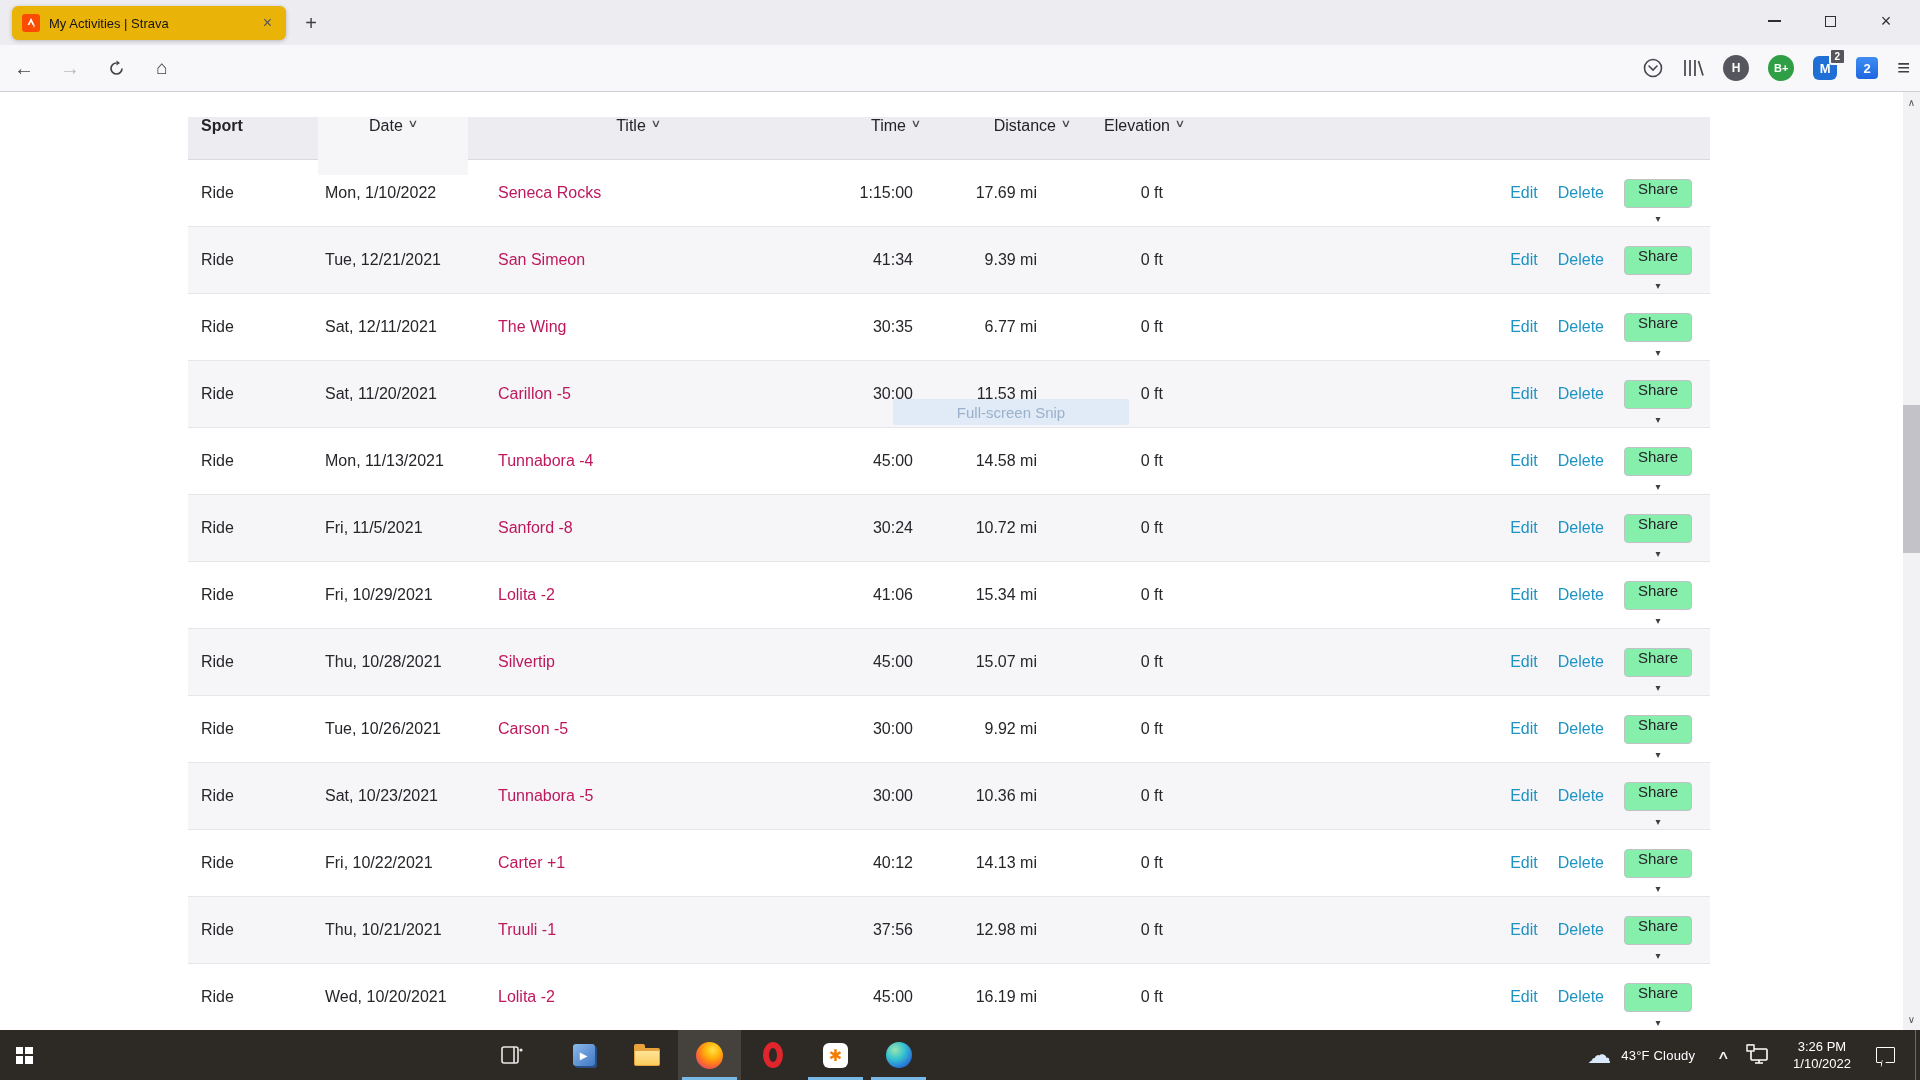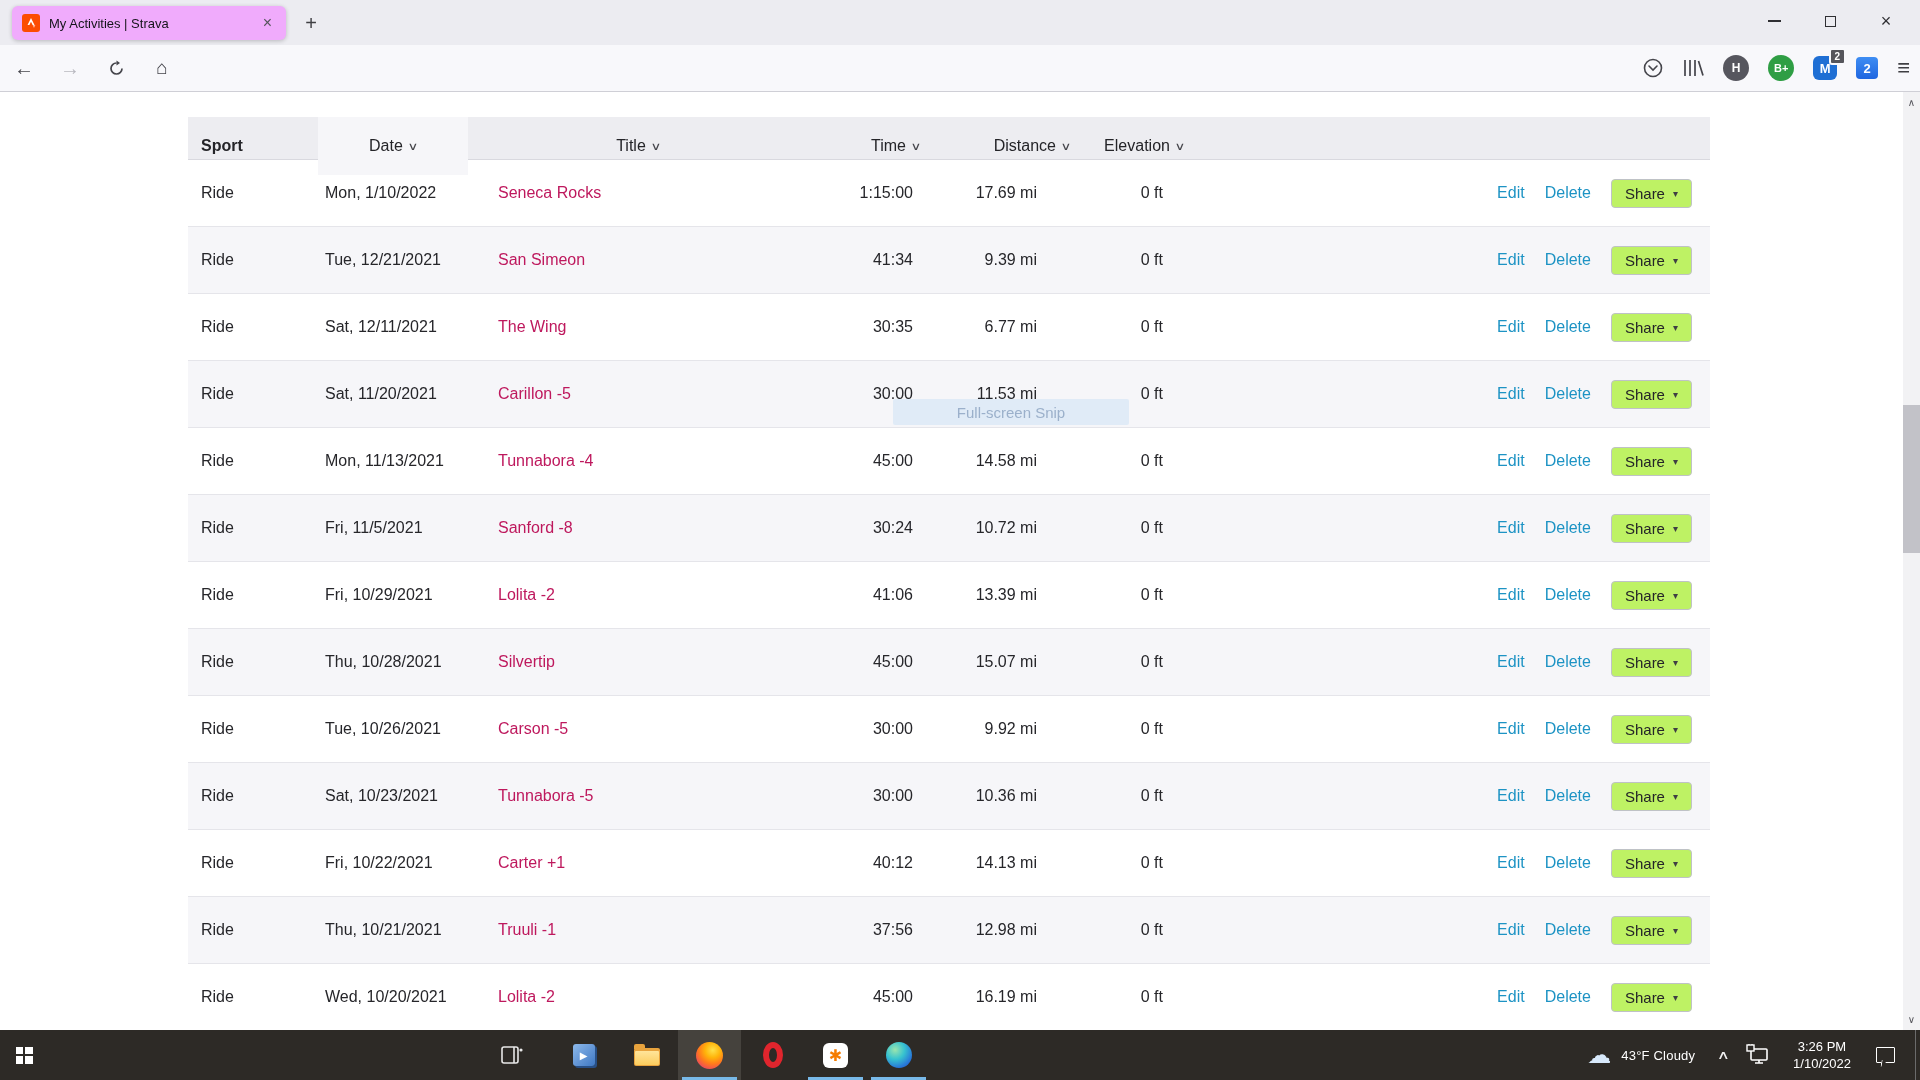--- a/index.html
+++ b/index.html
@@ -1,21 +1,21 @@
 <!DOCTYPE html>
 <html><head>
 <meta charset="utf-8">
 <style>
   * { box-sizing: border-box; margin: 0; padding: 0; }
   html,body { width:1920px; height:1080px; overflow:hidden; font-family:"Liberation Sans",sans-serif; background:#fff; }
   .screen { position:relative; width:1920px; height:1080px; }
 
   
   .titlebar { position:absolute; top:0; left:0; width:1920px; height:45px; background:#ececf1; }
-  .tab { position:absolute; left:12px; top:6px; width:274px; height:34px; background:#f0abfc; border-radius:6px;
+  .tab { position:absolute; left:12px; top:6px; width:274px; height:34px; background:#eab308; border-radius:6px;
          box-shadow:0 1px 4px rgba(0,0,0,.22); display:flex; align-items:center; gap:9px; padding:0 10px; }
   .favicon { width:18px; height:18px; min-width:18px; border-radius:3px; background:#fc4c02; display:flex; align-items:center; justify-content:center; }
   .favicon svg { display:block; }
   .tab-title { font-size:13px; color:#15141a; flex:1; white-space:nowrap; overflow:hidden; }
   .tab-close { color:#55555b; font-size:16px; line-height:1; padding:2px 4px; }
   .newtab { position:absolute; left:296px; top:9px; width:30px; height:28px; font-size:20px; color:#3f3f43;
             display:flex; align-items:center; justify-content:center; }
   .win-controls { position:absolute; right:6px; top:0; height:42px; display:flex; }
   .win-btn { width:56px; height:42px; display:flex; align-items:center; justify-content:center; color:#2f2f33; font-size:15px; }
   .win-min-bar { width:13px; height:2px; background:#2f2f33; }
@@ -43,21 +43,21 @@
   .badge { position:absolute; top:-8px; right:-9px; background:#55555b; color:#fff; font-size:10px; font-weight:bold;
            padding:1px 4px; border-radius:3px; border:2px solid #f8f8fb; line-height:1.1; }
   .ext-two { width:22px; height:22px; border-radius:4px; background:linear-gradient(#3e8df3,#1f66e0); color:#fff;
              font-weight:bold; font-size:13px; display:flex; align-items:center; justify-content:center; }
   .menu-btn { font-size:22px; color:#3f3f43; }
 
   
   .content { position:absolute; top:92px; left:0; width:1920px; height:938px; background:#fff; }
   .table { position:absolute; left:188px; top:25px; width:1522px; }
   .thead { display:flex; height:43px; background:#ededf1; border-bottom:1px solid #d9d9df; }
-  .th { display:flex; align-items:center; font-size:16px; color:#242428; height:58px; }
+  .th { display:flex; font-size:16px; color:#242428; height:58px; }
   .th.bold { font-weight:bold; }
   .th .caret { font-size:11px; color:#46464c; margin-left:6px; transform:scaleX(1.35); }
   .th.hl { background:#f6f6f9; }
   .c-sport { width:130px; padding-left:13px; }
   .c-date  { width:150px; padding-left:7px; }
   .c-title { width:340px; padding-left:30px; }
   .c-time  { width:145px; }
   .c-dist  { width:125px; }
   .c-elev  { width:112px; }
   .c-actions { flex:1; }
@@ -68,23 +68,23 @@
   .th.c-elev { justify-content:flex-end; padding-right:6px; }
   .tbody .tr { display:flex; align-items:center; height:67px; border-bottom:1px solid #e5e5ea; background:#fff; }
   .tbody .tr:nth-child(even) { background:#f6f6f9; }
   .td { font-size:16px; color:#26262a; }
   .td.c-time { text-align:right; padding-right:40px; }
   .td.c-dist { text-align:right; padding-right:41px; }
   .td.c-elev { text-align:right; padding-right:27px; }
   .title-link { color:#be185d; text-decoration:none; cursor:pointer;text-align:right; }
   .td.c-actions { display:flex; align-items:center; justify-content:flex-end; gap:20px; padding-right:18px; }
   .action-link { color:#1d93c4; font-size:16px; text-decoration:none; cursor:pointer; }
-  .share-btn { height:29px; padding:0 13px; background:#bef264; border:1px solid #bfc2c6; border-radius:4px;
-               font-size:15px; color:#242428; display:flex; align-items:center; gap:8px; cursor:pointer;
-               font-family:"Liberation Sans",sans-serif; }
+  .share-btn { height:29px; padding:0 13px; background:#86efac; border:1px solid #bfc2c6; border-radius:4px;
+               font-size:15px; color:#242428; display:flex; align-items:center; gap:16px; cursor:pointer;
+               font-family:"Liberation Sans",sans-serif;flex-direction:column; }
   .share-caret { font-size:10px; color:#3f3f43; }
 
   .ghost { position:absolute; left:893px; top:307px; width:236px; height:26px; background:rgba(206,226,245,.55);
            color:rgba(148,170,197,.9); font-size:15px; display:flex; align-items:center; justify-content:center;
            border-radius:2px; pointer-events:none; }
 
   
   .scrollbar { position:absolute; right:0; top:92px; width:17px; height:938px; background:#f2f2f4; }
   .sb-arrow { position:absolute; left:0; width:17px; height:17px; display:flex; align-items:center; justify-content:center;
               font-size:10px; color:#55555b; }
@@ -318,21 +318,21 @@
                 <span>Share</span>
                 <span class="share-caret">▾</span>
               </button>
     </div>
   </div>
           <div class="tr">
     <div class="td c-sport">Ride</div>
     <div class="td c-date">Fri, 10/29/2021</div>
     <div class="td c-title"><a class="title-link">Lolita -2</a></div>
     <div class="td c-time">41:06</div>
-    <div class="td c-dist">13.39 mi</div>
+    <div class="td c-dist">15.34 mi</div>
     <div class="td c-elev">0 ft</div>
     <div class="td c-actions">
       <a class="action-link">Edit</a>
       <a class="action-link">Delete</a>
       <button class="share-btn">
                 <span>Share</span>
                 <span class="share-caret">▾</span>
               </button>
     </div>
   </div>

